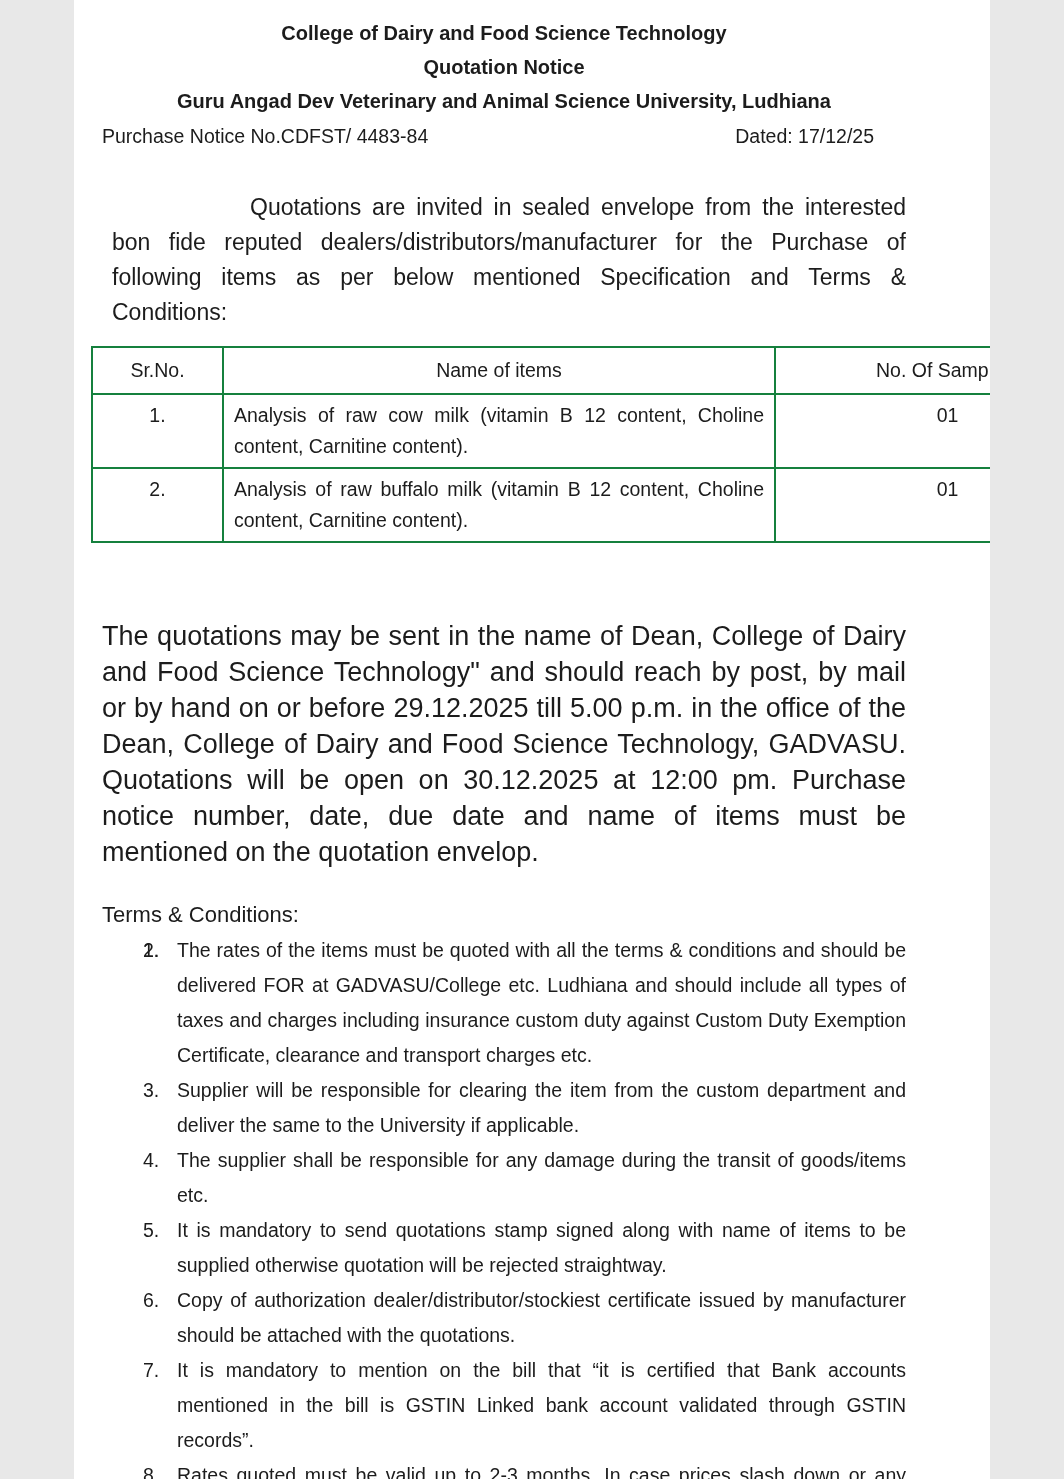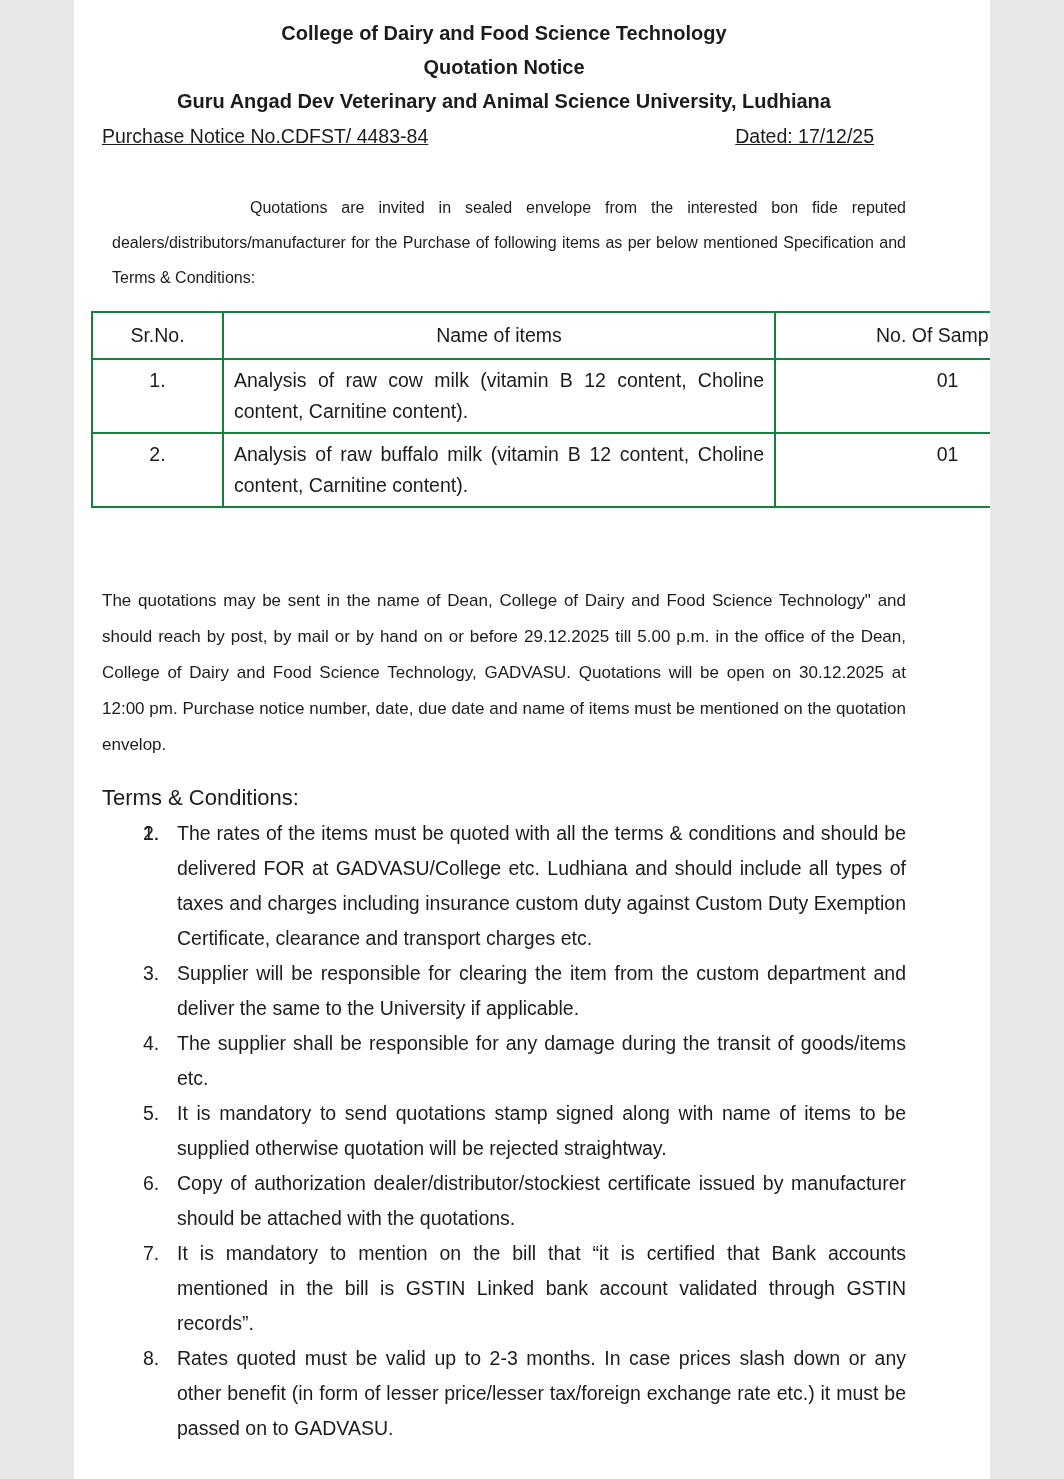--- a/index.html
+++ b/index.html
@@ -20,28 +20,27 @@
     font-weight: bold;
     font-size: 20px;
     line-height: 34px;
   }
   .meta-row {
     display: flex;
     justify-content: space-between;
     margin-top: 6px;
     font-size: 19.5px;
     line-height: 24px;
-    text-decoration: underline;
   }
   .meta-right { margin-right: 32px; }
   .intro {
     margin: 42px 0 0 10px;
     text-indent: 138px;
     text-align: justify;
-    font-size: 16px;
+    font-size: 23px;
     line-height: 35px;
   }
   table.items {
     margin-top: 16px;
     margin-left: -11px;
     border-collapse: collapse;
     width: 1028px;
     font-size: 19.5px;
     table-layout: fixed;
   }
@@ -61,21 +60,21 @@
     height: 56px;
   }
   .col-sr { width: 131px; }
   .col-name { width: 552px; }
   .col-sampling { width: 345px; }
   td.center-cell { text-align: center; }
   td.name-cell { text-align: justify; border-radius: 13px; }
   .body-para {
     margin-top: 75px;
     text-align: justify;
-    font-size: 17px;
+    font-size: 27px;
     line-height: 36px;
   }
   .terms-heading {
     font-weight: normal;
     font-size: 22px;
     line-height: 36px;
   }
   .terms-list { margin: 0; padding: 0; }
   .term {
     position: relative;

